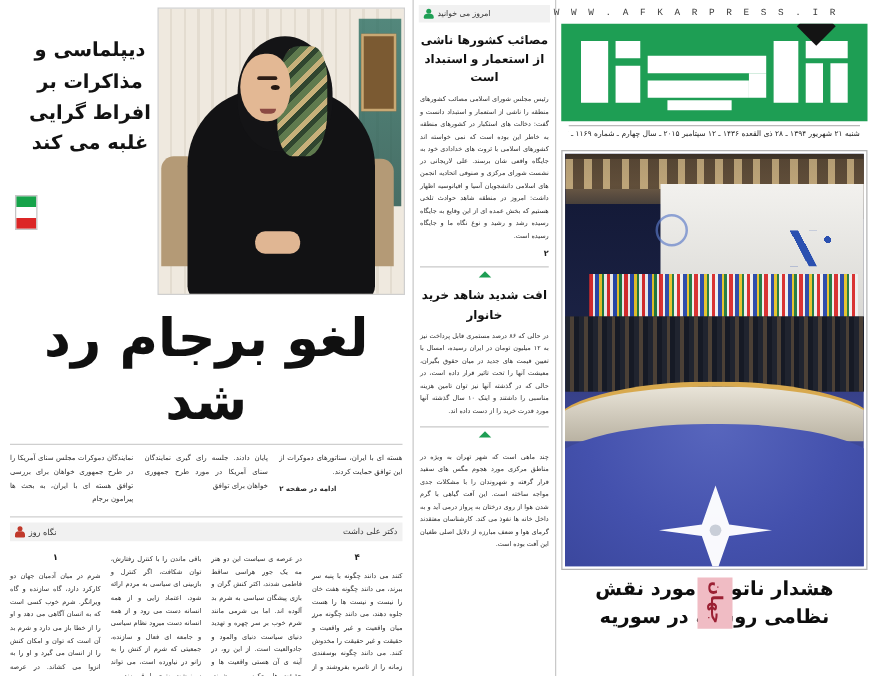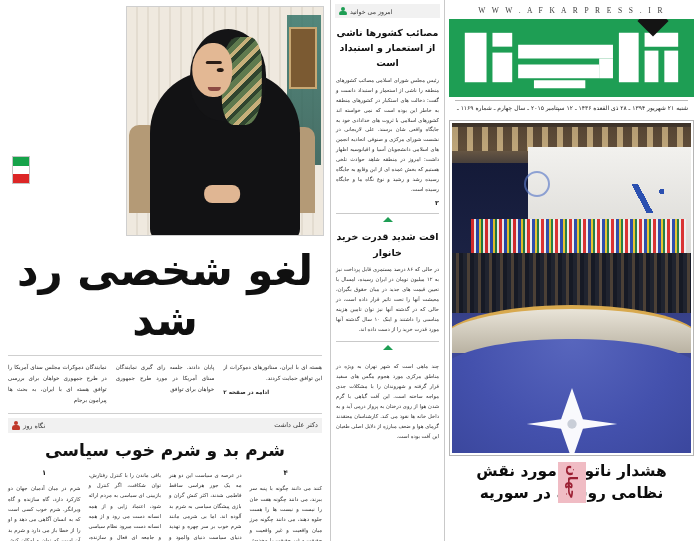--- a/index.html
+++ b/index.html
@@ -15,22 +15,22 @@
   
   .col-left{position:absolute;left:0;top:0;width:330px;height:541px;}
   .col-mid{position:absolute;left:330px;top:0;width:113px;height:541px;
            border-left:1px solid #c9c9c9;border-right:1px solid #c9c9c9;}
   .col-right{position:absolute;left:443px;top:0;width:257px;height:541px;}
 
   
   .site-url{
     height:16px;line-height:16px;
     font-size:7.5px;letter-spacing:2.4px;
-    color:#3b3b3b;text-align:center;direction:ltr;
-    font-family:Liberation Serif, serif;
+    color:#3b3b3b;text-align:left;direction:ltr;
+    font-family:Liberation Mono, monospace;
     padding-top:3px;
   }
   .logo-wrap{position:relative;margin:0 6px;}
   .logo-box{
     height:78px;background:#1e9e54;position:relative;overflow:hidden;
   }
   .logo-art{position:absolute;inset:0;}
   .logo-diamond{
     position:absolute;right:30px;top:-9px;width:22px;height:22px;
     background:#141414;transform:rotate(45deg);
@@ -237,45 +237,45 @@
         <div class="lp-chair-r"></div>
         <div class="lp-body"></div>
         <div class="lp-head"></div>
         <div class="lp-scarf"></div>
         <div class="lp-face"></div>
         <div class="lp-brow"></div>
         <div class="lp-eye"></div>
         <div class="lp-mouth"></div>
         <div class="lp-hands"></div>
       </div>
+      <div class="lead-head">دیپلماسی و مذاکرات بر افراط گرایی غلبه می کند</div>
       <div class="lead-flag"></div>
     </div>
 
-    <div class="main-head">لغو شخصی رد شد</div>
+    <div class="main-head">لغو برجام رد شد</div>
     <div class="main-rule"></div>
 
     <div class="lede">
       <div class="c">
         <span>هسته ای با ایران، سناتورهای دموکرات از این توافق حمایت کردند.</span>
         <span class="more">ادامه در صفحه ۲</span>
       </div>
       <div class="c">پایان دادند. جلسه رای گیری نمایندگان سنای آمریکا در مورد طرح جمهوری خواهان برای توافق</div>
       <div class="c">نمایندگان دموکرات مجلس سنای آمریکا را در طرح جمهوری خواهان برای بررسی توافق هسته ای با ایران، به بحث ها پیرامون برجام</div>
     </div>
     <div class="lede-rule"></div>
 
     <div class="op-bar">
       <div class="op-author">دکتر علی داشت</div>
       <div class="op-bar-r">
         <span class="op-kicker">نگاه روز</span>
         <span class="op-ic"></span>
       </div>
     </div>
 
-    <div class="op-title">شرم بد و شرم خوب سیاسی</div>
 
     <div class="op-body">
       <div class="c">
         <span class="op-num">۴</span>
         <span>کنند می دانند چگونه با پنبه سر ببرند، می دانند چگونه هفت خان را نیست و نیست ها را هست جلوه دهند، می دانند چگونه مرز میان واقعیت و غیر واقعیت و حقیقت و غیر حقیقت را مخدوش کنند. می دانند چگونه بوسفندی زمانه را از تاسره بفروشند و از سره نصیبشان شود. می دانند چگونه هنر مردم اما غیر مردم جلوه کنند. می دانند چگونه در جهت تحقق اهداف و منافع شخصی خود، مللی و دینی و تاریخی و تمدنی را اخراج کنند. بالین و صفو از این منظر، شاید سیاست راستین و با مقاومت در</span>
       </div>
       <div class="c">
         <span class="op-num"></span>
         <span>در عرصه ی سیاست این دو هنر مه یک جور هراسی ساقط فاطمی شدند، اکثر کنش گران و بازی پیشگان سیاسی به شرم بد آلوده اند. اما بی شرمی مانند شرم خوب بر سر چهره و تهدید دنیای سیاست دنیای والمود و جادوالعیت است. از این رو، در آینه ی آن هستی واقعیت ها و حقیقت ها معکوس می شوند. بدها خوب می شوند و خوب ها بد. دیکتاتورها دموکرات می شوند و دموکرات ها دیکتاتور. جنبش های آزادی خواه تروریست می شوند و تروریست ها</span>
       </div>
@@ -299,21 +299,21 @@
 
     <div class="mid-item">
       <div class="mid-title">مصائب کشورها ناشی از استعمار و استبداد است</div>
       <div class="mid-text">رئیس مجلس شورای اسلامی مصائب کشورهای منطقه را ناشی از استعمار و استبداد دانست و گفت: دخالت های استکبار در کشورهای منطقه به خاطر این بوده است که نمی خواسته اند کشورهای اسلامی با ثروت های خدادادی خود به جایگاه واقعی شان برسند. علی لاریجانی در نشست شورای مرکزی و صنوفی اتحادیه انجمن های اسلامی دانشجویان آسیا و اقیانوسیه اظهار داشت: امروز در منطقه شاهد حوادث تلخی هستیم که بخش عمده ای از این وقایع به جایگاه رسیده رشد و رشید و نوع نگاه ما و جایگاه رسیده است.</div>
       <div class="mid-page">۲</div>
     </div>
     <div class="mid-sep"></div>
     <div class="mid-arrow"></div>
 
     <div class="mid-item">
-      <div class="mid-title">افت شدید قدرت خرید خانوار</div>
+      <div class="mid-title">افت شدید شاهد خرید خانوار</div>
       <div class="mid-text">در حالی که ۸۶ درصد مستمری قابل پرداخت نیز به ۱۲ میلیون تومان در ایران رسیده، امسال با تعیین قیمت های جدید در میان حقوق بگیران، معیشت آنها را تحت تاثیر قرار داده است، در حالی که در گذشته آنها نیز توان تامین هزینه مناسبی را داشتند و اینک ۱۰ سال گذشته آنها مورد قدرت خرید را از دست داده اند.</div>
     </div>
     <div class="mid-sep"></div>
     <div class="mid-arrow"></div>
 
     <div class="mid-item">
       <div class="mid-text">چند ماهی است که شهر تهران به ویژه در مناطق مرکزی مورد هجوم مگس های سفید قرار گرفته و شهروندان را با مشکلات جدی مواجه ساخته است. این آفت گیاهی با گرم شدن هوا از روی درختان به پرواز درمی آید و به داخل خانه ها نفوذ می کند. کارشناسان معتقدند گرمای هوا و ضعف مبارزه از دلایل اصلی طغیان این آفت بوده است.</div>
     </div>
   </div>
 

